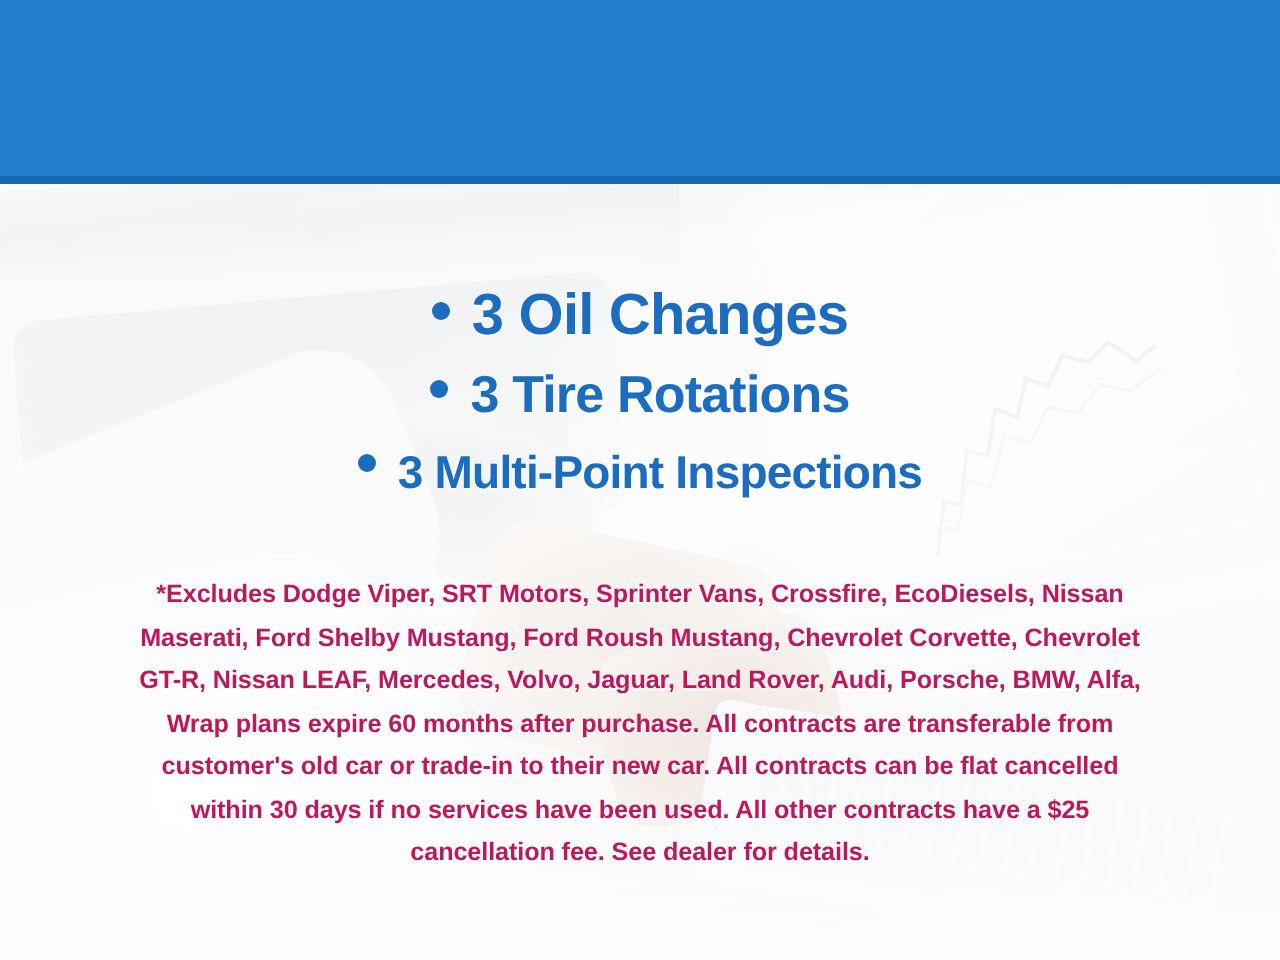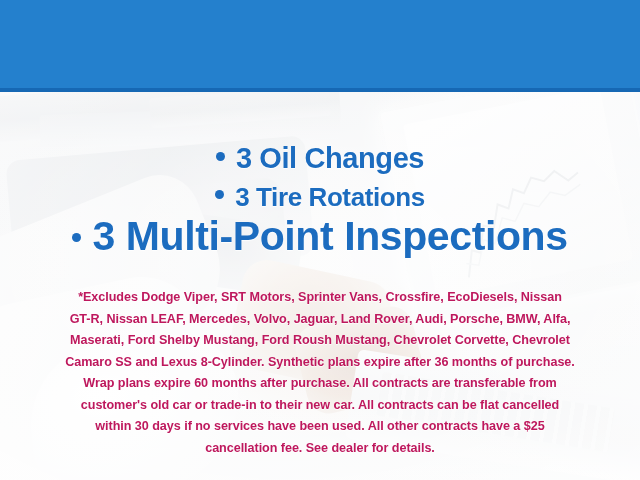--- a/index.html
+++ b/index.html
@@ -152,21 +152,21 @@
   .benefit-row .dot {
     display: inline-block;
     width: 9px; height: 9px;
     border-radius: 50%;
     background: #1c6cbf;
     vertical-align: 7px;
     margin-right: 11px;
   }
   #benefit-0 { font-size: 29px; }
   #benefit-1 { font-size: 26px; }
-  #benefit-2 { font-size: 41px; }
+  #benefit-2 { font-size: 23px; }
   #benefit-2 .dot { vertical-align: 8px; }
 
   
   #disclaimer {
     position: absolute;
     left: 22px; top: 287px;
     width: 596px;
     z-index: 4;
     text-align: center;
     color: #be185d;
@@ -218,22 +218,21 @@
   <div id="header-title"><span>ExtraCare Package</span><span class="ast">*</span></div>
 
   <div id="benefits">
     <div class="benefit-row" id="benefit-0"><span class="dot"></span><span>3 Oil Changes</span></div>
     <div class="benefit-row" id="benefit-1"><span class="dot"></span><span>3 Tire Rotations</span></div>
     <div class="benefit-row" id="benefit-2"><span class="dot"></span><span>3 Multi-Point Inspections</span></div>
   </div>
 
   <div id="disclaimer">
     <span class="dline">*Excludes Dodge Viper, SRT Motors, Sprinter Vans, Crossfire, EcoDiesels, Nissan</span>
+    <span class="dline">Maserati, Ford Shelby Mustang, Ford Roush Mustang, Chevrolet Corvette, Chevrolet</span>
     <span class="dline">GT-R, Nissan LEAF, Mercedes, Volvo, Jaguar, Land Rover, Audi, Porsche, BMW, Alfa,</span>
-    <span class="dline">Maserati, Ford Shelby Mustang, Ford Roush Mustang, Chevrolet Corvette, Chevrolet</span>
-    <span class="dline">Camaro SS and Lexus 8-Cylinder. Synthetic plans expire after 36 months of purchase.</span>
     <span class="dline">Wrap plans expire 60 months after purchase. All contracts are transferable from</span>
     <span class="dline">customer's old car or trade-in to their new car. All contracts can be flat cancelled</span>
     <span class="dline">within 30 days if no services have been used. All other contracts have a $25</span>
     <span class="dline">cancellation fee. See dealer for details.</span>
   </div>
 
 </div>
 
 </body></html>

